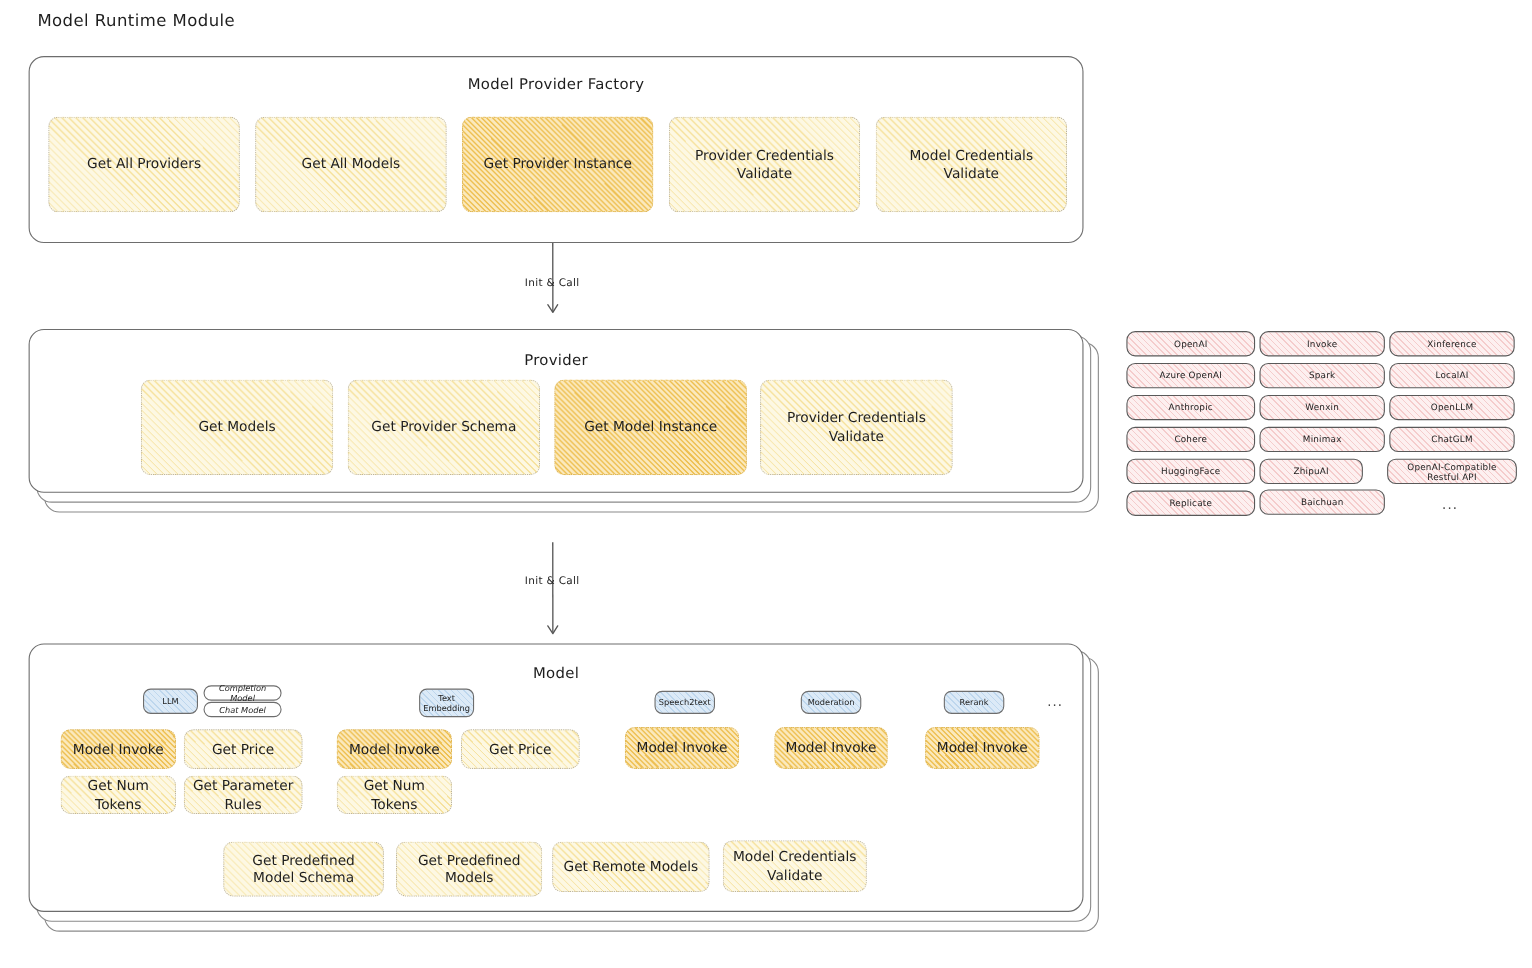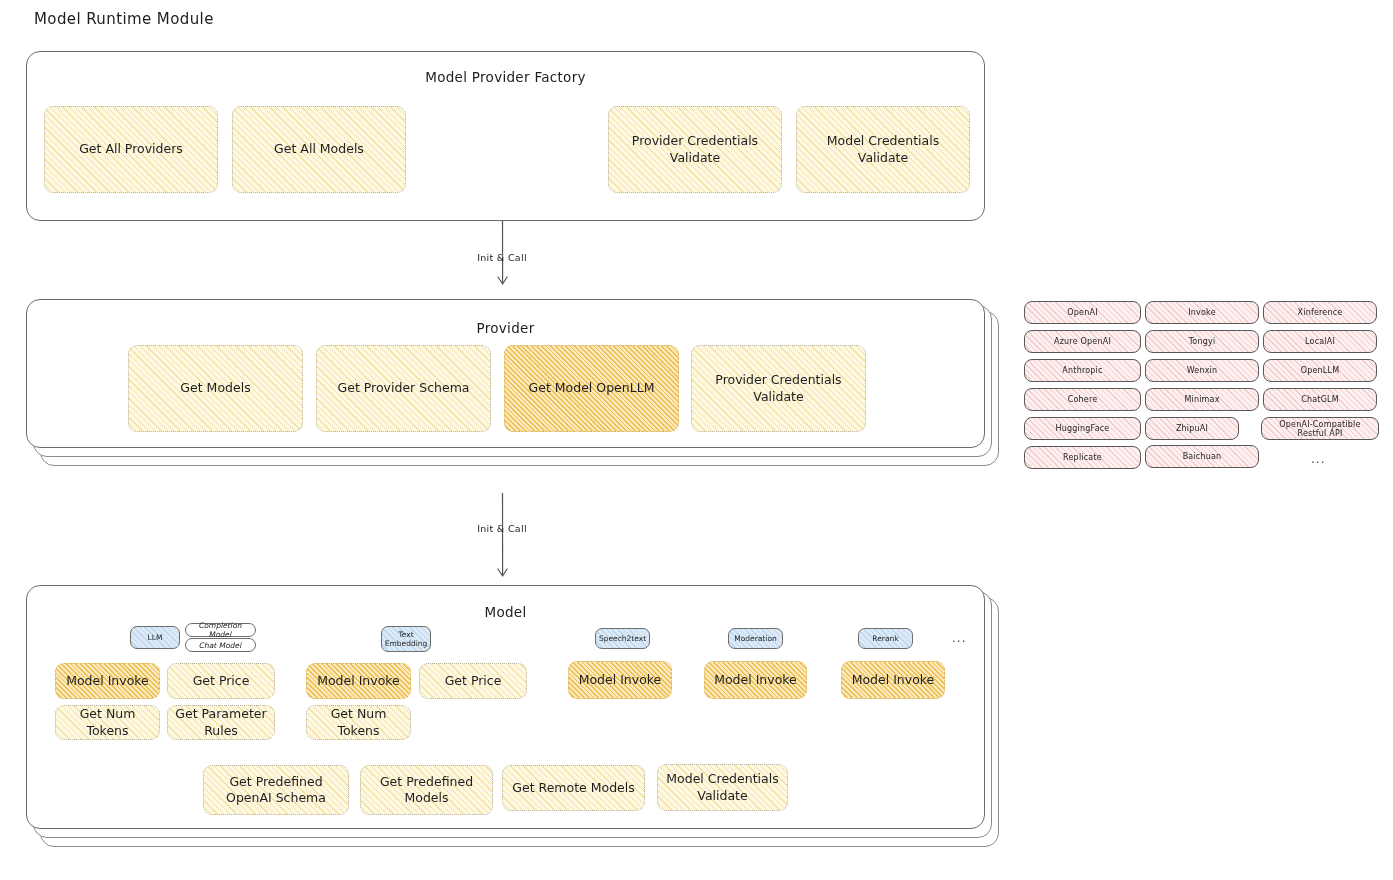--- a/index.html
+++ b/index.html
@@ -166,48 +166,49 @@
 
 <div id="canvas">
 
   <div class="page-title">Model Runtime Module</div>
 
   <div class="panel" style="left:26px; top:51px; width:959px; height:170px;"></div>
   <div class="panel-title" style="left:26px; top:69px; width:959px;">Model Provider Factory</div>
 
   <div class="hbox" style="left:44px; top:106px; width:174px; height:87px;">Get All Providers</div>
   <div class="hbox" style="left:232px; top:106px; width:174px; height:87px;">Get All Models</div>
+  <div class="hbox strong" style="left:420px; top:106px; width:174px; height:87px;">Get Provider Instance</div>
   <div class="hbox" style="left:608px; top:106px; width:174px; height:87px;">Provider Credentials Validate</div>
   <div class="hbox" style="left:796px; top:106px; width:174px; height:87px;">Model Credentials Validate</div>
 
   <svg class="arrow-svg" style="left:492px; top:221px;" width="22" height="73" viewBox="0 0 22 73">
     <path d="M10.5 0 L10.6 62" stroke="#555" stroke-width="1.2" fill="none"></path>
     <path d="M6 56 L10.6 63 L15 56" stroke="#555" stroke-width="1.2" fill="none" stroke-linecap="round" stroke-linejoin="round"></path>
   </svg>
   <div class="arrow-label" style="left:452px; top:252px; width:100px;">Init &amp; Call</div>
 
   <div class="panel-stack-layer" style="left:40px; top:311px; width:959px; height:155px;"></div>
   <div class="panel-stack-layer" style="left:33px; top:305px; width:959px; height:152px;"></div>
   <div class="panel" style="left:26px; top:299px; width:959px; height:149px;"></div>
   <div class="panel-title" style="left:26px; top:320px; width:959px;">Provider</div>
 
   <div class="hbox" style="left:128px; top:345px; width:175px; height:87px;">Get Models</div>
   <div class="hbox" style="left:316px; top:345px; width:175px; height:87px;">Get Provider Schema</div>
-  <div class="hbox strong" style="left:504px; top:345px; width:175px; height:87px;">Get Model OpenLLM</div>
+  <div class="hbox strong" style="left:504px; top:345px; width:175px; height:87px;">Get Model Instance</div>
   <div class="hbox" style="left:691px; top:345px; width:175px; height:87px;">Provider Credentials Validate</div>
 
   <div class="pill" style="left:1024px; top:301px; width:117px; height:23px;">OpenAI</div>
   <div class="pill" style="left:1024px; top:330px; width:117px; height:23px;">Azure OpenAI</div>
   <div class="pill" style="left:1024px; top:359px; width:117px; height:23px;">Anthropic</div>
   <div class="pill" style="left:1024px; top:388px; width:117px; height:23px;text-align:center;">Cohere</div>
   <div class="pill" style="left:1024px; top:417px; width:117px; height:23px;">HuggingFace</div>
   <div class="pill" style="left:1024px; top:446px; width:117px; height:23px;">Replicate</div>
 
   <div class="pill" style="left:1145px; top:301px; width:114px; height:23px;">Invoke</div>
-  <div class="pill" style="left:1145px; top:330px; width:114px; height:23px;">Tongyi</div>
+  <div class="pill" style="left:1145px; top:330px; width:114px; height:23px;">Spark</div>
   <div class="pill" style="left:1145px; top:359px; width:114px; height:23px;">Wenxin</div>
   <div class="pill" style="left:1145px; top:388px; width:114px; height:23px;">Minimax</div>
   <div class="pill" style="left:1145px; top:417px; width:94px; height:23px;">ZhipuAI</div>
   <div class="pill" style="left:1145px; top:445px; width:114px; height:23px;">Baichuan</div>
 
   <div class="pill" style="left:1263px; top:301px; width:114px; height:23px;">Xinference</div>
   <div class="pill" style="left:1263px; top:330px; width:114px; height:23px;">LocalAI</div>
   <div class="pill" style="left:1263px; top:359px; width:114px; height:23px;">OpenLLM</div>
   <div class="pill" style="left:1263px; top:388px; width:114px; height:23px;">ChatGLM</div>
   <div class="pill" style="left:1261px; top:417px; width:118px; height:23px;">OpenAI-Compatible Restful API</div>
@@ -243,18 +244,18 @@
   <div class="hbox strong" style="left:568px; top:661px; width:104px; height:38px;">Model Invoke</div>
 
   <div class="badge" style="left:728px; top:628px; width:55px; height:21px;">Moderation</div>
   <div class="hbox strong" style="left:704px; top:661px; width:103px; height:38px;">Model Invoke</div>
 
   <div class="badge" style="left:858px; top:628px; width:55px; height:21px;">Rerank</div>
   <div class="hbox strong" style="left:841px; top:661px; width:104px; height:38px;">Model Invoke</div>
 
   <div class="ellipsis-mark" style="left:952px; top:631px;">...</div>
 
-  <div class="hbox" style="left:203px; top:765px; width:146px; height:50px;">Get Predefined OpenAI Schema</div>
+  <div class="hbox" style="left:203px; top:765px; width:146px; height:50px;">Get Predefined Model Schema</div>
   <div class="hbox" style="left:360px; top:765px; width:133px; height:50px;">Get Predefined Models</div>
   <div class="hbox" style="left:502px; top:765px; width:143px; height:46px;">Get Remote Models</div>
   <div class="hbox" style="left:657px; top:764px; width:131px; height:47px;">Model Credentials Validate</div>
 
 </div>
 
 </body></html>

